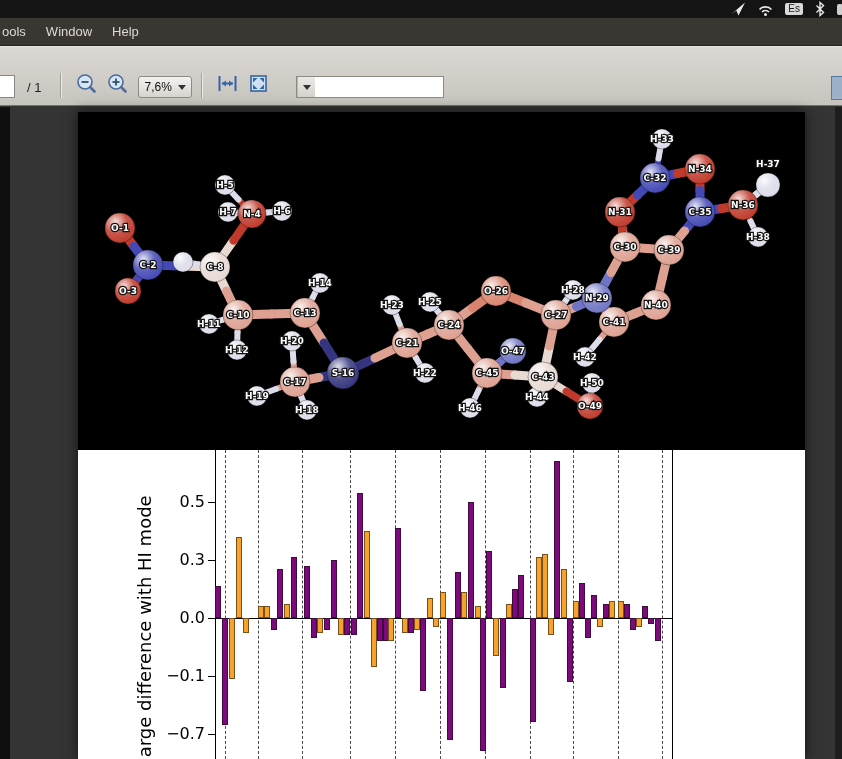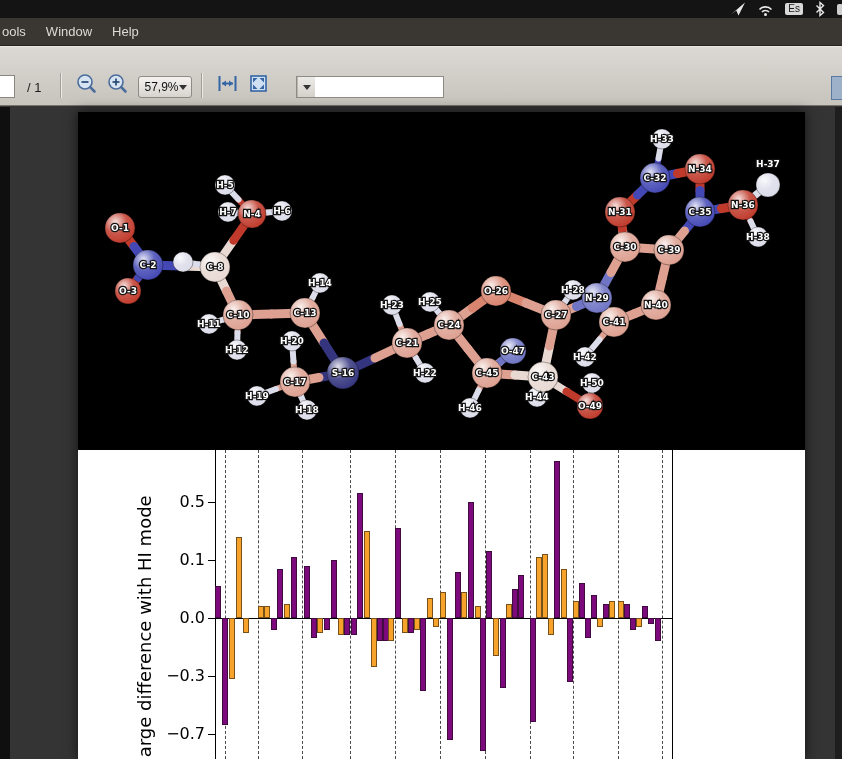--- a/index.html
+++ b/index.html
@@ -111,21 +111,21 @@
       <svg width="23" height="23" viewBox="0 0 23 23">
         <circle cx="10" cy="10" r="7" fill="#d7e4f2" stroke="#4a6c9b" stroke-width="1.6"></circle>
         <line x1="15.2" y1="15.2" x2="19.5" y2="19.5" stroke="#4a6c9b" stroke-width="2.6" stroke-linecap="round"></line>
         <line x1="6.5" y1="10" x2="13.5" y2="10" stroke="#2d4e78" stroke-width="1.8"></line>
         <line x1="10" y1="6.5" x2="10" y2="13.5" stroke="#2d4e78" stroke-width="1.8"></line>
       </svg>
     </span>
   </button>
 
   <div class="zoom-combo">
-    <span>57,9%</span>
+    <span>7,6%</span>
     <span class="caret"></span>
   </div>
 
   <div class="tsep"></div>
 
   <button class="tool-btn">
     <span>
       <svg width="23" height="23" viewBox="0 0 23 23">
         <line x1="3.5" y1="4" x2="3.5" y2="19" stroke="#3465a4" stroke-width="2"></line>
         <line x1="19.5" y1="4" x2="19.5" y2="19" stroke="#3465a4" stroke-width="2"></line>
@@ -471,25 +471,25 @@
         <div class="gridline" style="left: 452px;"></div>
         <div class="gridline" style="left: 495px;"></div>
         <div class="gridline" style="left: 540px;"></div>
         <div class="gridline" style="left: 584px;"></div>
         <div class="spine" style="left: 137px;"></div>
         <div class="spine" style="left: 594px;"></div>
         <div class="zero-line" style="left: 137px; width: 457px; top: 168px;"></div>
         <div class="ytick" style="left: 130px; top: 52px;"></div>
         <div class="ytick-label" style="left: 87px; top: 42px;">0.5</div>
         <div class="ytick" style="left: 130px; top: 110px;"></div>
-        <div class="ytick-label" style="left: 87px; top: 100px;">0.1</div>
+        <div class="ytick-label" style="left: 87px; top: 100px;">0.3</div>
         <div class="ytick" style="left: 130px; top: 168px;"></div>
         <div class="ytick-label" style="left: 87px; top: 158px;">0.0</div>
         <div class="ytick" style="left: 130px; top: 226px;"></div>
-        <div class="ytick-label" style="left: 87px; top: 216px;">−0.3</div>
+        <div class="ytick-label" style="left: 87px; top: 216px;">−0.1</div>
         <div class="ytick" style="left: 130px; top: 284px;"></div>
         <div class="ytick-label" style="left: 87px; top: 274px;">−0.7</div>
         <div class="bar" style="left: 137px; width: 6px; top: 136.1px; height: 31.9px; background: rgb(125, 10, 125);"></div>
         <div class="bar" style="left: 144px; width: 6px; top: 168px; height: 107.3px; background: rgb(125, 10, 125);"></div>
         <div class="bar" style="left: 151px; width: 6px; top: 168px; height: 60.9px; background: rgb(247, 162, 42);"></div>
         <div class="bar" style="left: 158px; width: 6px; top: 86.8px; height: 81.2px; background: rgb(247, 162, 42);"></div>
         <div class="bar" style="left: 165px; width: 6px; top: 168px; height: 14.5px; background: rgb(247, 162, 42);"></div>
         <div class="bar" style="left: 180px; width: 6px; top: 156.4px; height: 11.6px; background: rgb(247, 162, 42);"></div>
         <div class="bar" style="left: 186px; width: 6px; top: 156.4px; height: 11.6px; background: rgb(247, 162, 42);"></div>
         <div class="bar" style="left: 193px; width: 6px; top: 168px; height: 11.6px; background: rgb(125, 10, 125);"></div>

